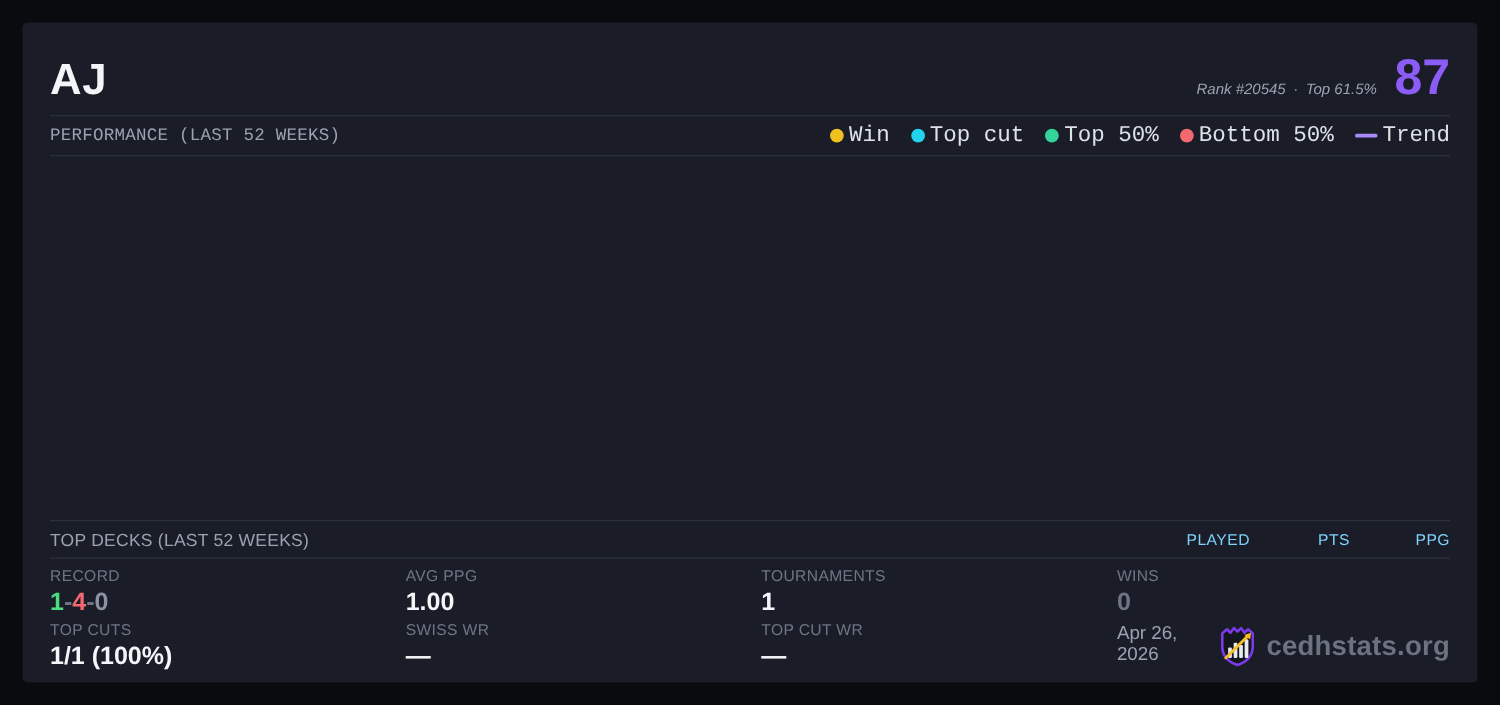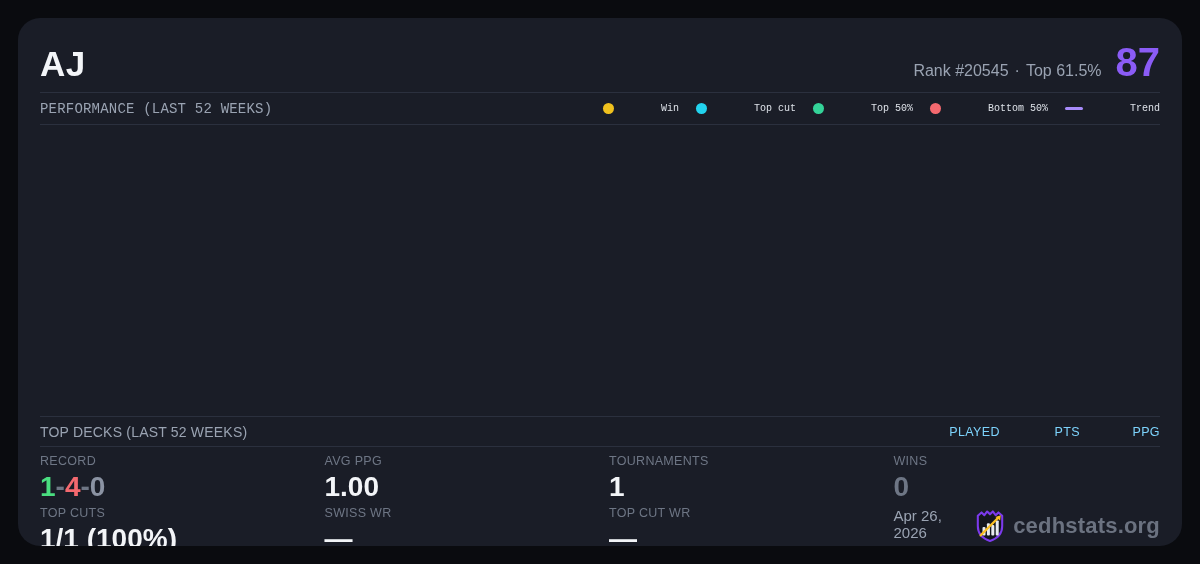--- a/index.html
+++ b/index.html
@@ -7,39 +7,39 @@
     width: 1200px; height: 564px;
     background: #0a0b0f;
     font-family: "Liberation Sans", "DejaVu Sans", sans-serif;
     overflow: hidden;
   }
   .card {
     position: absolute;
     left: 18px; top: 18px;
     width: 1164px; height: 528px;
     background: #1a1d27;
-    border-radius: 22px;
+    border-radius: 4px;
     padding: 0 22px;
     overflow: hidden;
   }
   
   .card-header {
     display: flex;
     justify-content: space-between;
     align-items: baseline;
     padding: 24px 0 8px 0;
   }
   .player-name {
     font-size: 35px;
     font-weight: 800;
     color: #f3f5f8;
     letter-spacing: 0.5px;
   }
   .header-right { display: flex; align-items: baseline; gap: 14px; }
-  .rank-line { font-size: 16px; color: #9aa3b2; }
+  .rank-line { font-size: 12px; color: #9aa3b2; font-style: italic; }
   .rank-line .sep { margin: 0 6px; color: #9aa3b2; }
   .score {
     font-size: 40px;
     font-weight: 700;
     color: #8b5cf6;
     line-height: 1;
   }
   .divider { height: 1px; background: #2b303e; }
   
   .perf-row {
@@ -51,21 +51,21 @@
   }
   .section-title {
     font-size: 14px;
     color: #9aa3b2;
     letter-spacing: 0.2px;
   }
   .legend { display: flex; align-items: center; gap: 17px; }
   .legend-item { display: flex; align-items: center; gap: 4px; }
   .legend-dot { width: 11px; height: 11px; border-radius: 50%; }
   .legend-line { width: 18px; height: 3px; border-radius: 2px; }
-  .legend-label { font-size: 10px; color: #dde1e8; margin-left: 43px; }
+  .legend-label { font-size: 18px; color: #dde1e8; }
   
   .chart-area { height: 291px; }
   
   .decks-header {
     height: 31px;
     border-top: 1px solid #2b303e;
     border-bottom: 1px solid #2b303e;
     display: flex;
     justify-content: space-between;
     align-items: center;
@@ -86,21 +86,21 @@
     gap: 18px;
   }
   .stat { margin-bottom: 3px; }
   .stat-label {
     font-size: 12.5px;
     color: #6e7685;
     letter-spacing: 0.3px;
     margin-bottom: 3px;
   }
   .stat-value {
-    font-size: 28px;
+    font-size: 20px;
     font-weight: 700;
     color: #f3f5f8;
     line-height: 1.15;
   }
   .stat-value.muted { color: #6e7685; }
   
   .footer-cell {
     display: flex;
     flex-direction: row;
     align-items: center;

